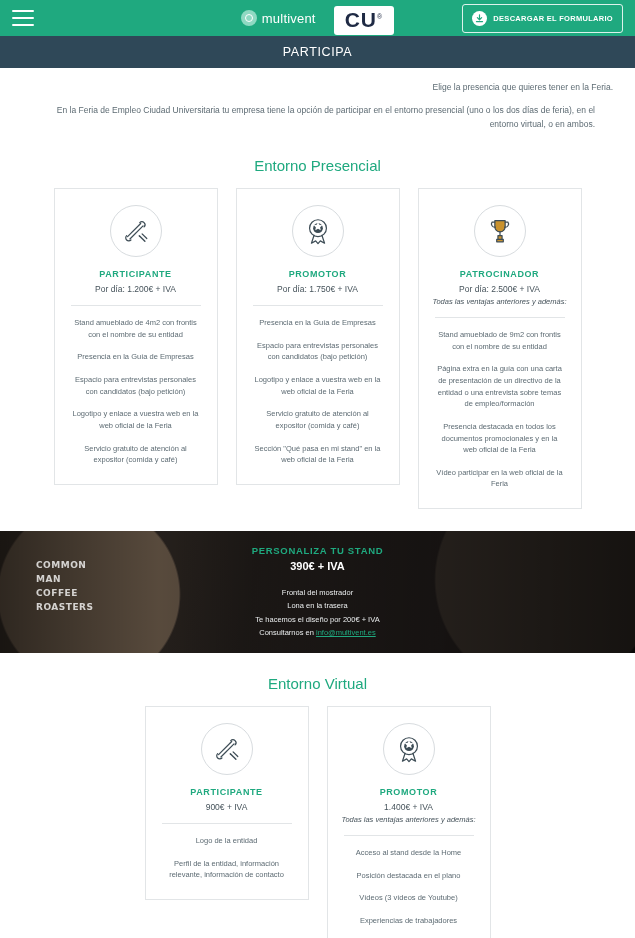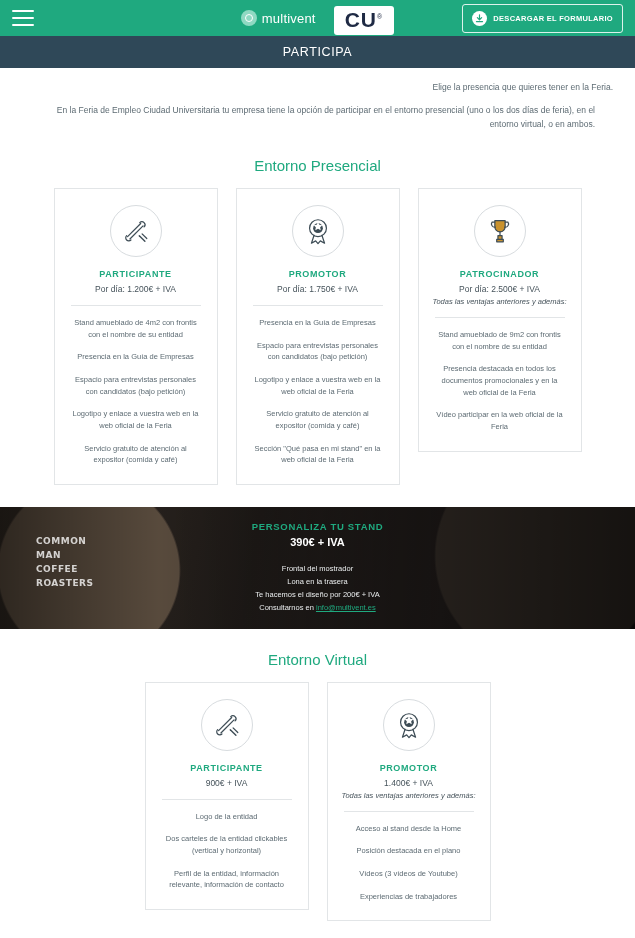--- a/index.html
+++ b/index.html
@@ -328,20 +328,21 @@
           <path d="M12.5 25 h7 v2.5 h-7 z" fill="#c9922e"></path>
           <path d="M13.8 21 h4.4 v4 h-4.4 z" fill="#c9922e"></path>
         </g>
       </svg>
     </div>
     <div class="card-title">PATROCINADOR</div>
     <div class="card-price">Por día: 2.500€ + IVA</div>
     <div class="card-note">Todas las ventajas anteriores y además:</div>
     <div class="divider"></div>
     <p class="feat">Stand amueblado de 9m2 con frontis con el nombre de su entidad</p>
+    <p class="feat">Página extra en la guía con una carta de presentación de un directivo de la entidad o una entrevista sobre temas de empleo/formación</p>
     <p class="feat">Presencia destacada en todos los documentos promocionales y en la web oficial de la Feria</p>
     <p class="feat">Vídeo participar en la web oficial de la Feria</p>
   </div>
 </div>
 
 <div class="stand">
   <div class="bg"></div>
   <div class="bg2"></div>
   <div class="wallart">COMMON<br>MAN<br>COFFEE<br>ROASTERS</div>
   <div class="stand-inner">
@@ -370,21 +371,20 @@
           <path d="M20 7 a3.2 3.2 0 1 1 4.6 4.6"></path>
           <path d="M19.5 21 L25.5 27" stroke-width="1.5"></path>
           <path d="M22.5 19 L27.5 24"></path>
         </g>
       </svg>
     </div>
     <div class="card-title">PARTICIPANTE</div>
     <div class="card-price">900€ + IVA</div>
     <div class="divider"></div>
     <p class="feat">Logo de la entidad</p>
-    <p class="feat">Dos carteles de la entidad clickables (vertical y horizontal)</p>
     <p class="feat">Perfil de la entidad, información relevante, información de contacto</p>
 
   </div>
 
   <div class="card virtual">
     <div class="medallion">
       <svg width="30" height="30" viewBox="0 0 32 32">
         <g stroke="#3d4c55" stroke-width="1.3" fill="none" stroke-linejoin="round">
           <path d="M12 20 L9 29 L13.5 26.5 L16 29.5 L18.5 26.5 L23 29 L20 20"></path>
           <circle cx="16" cy="13" r="9"></circle>

